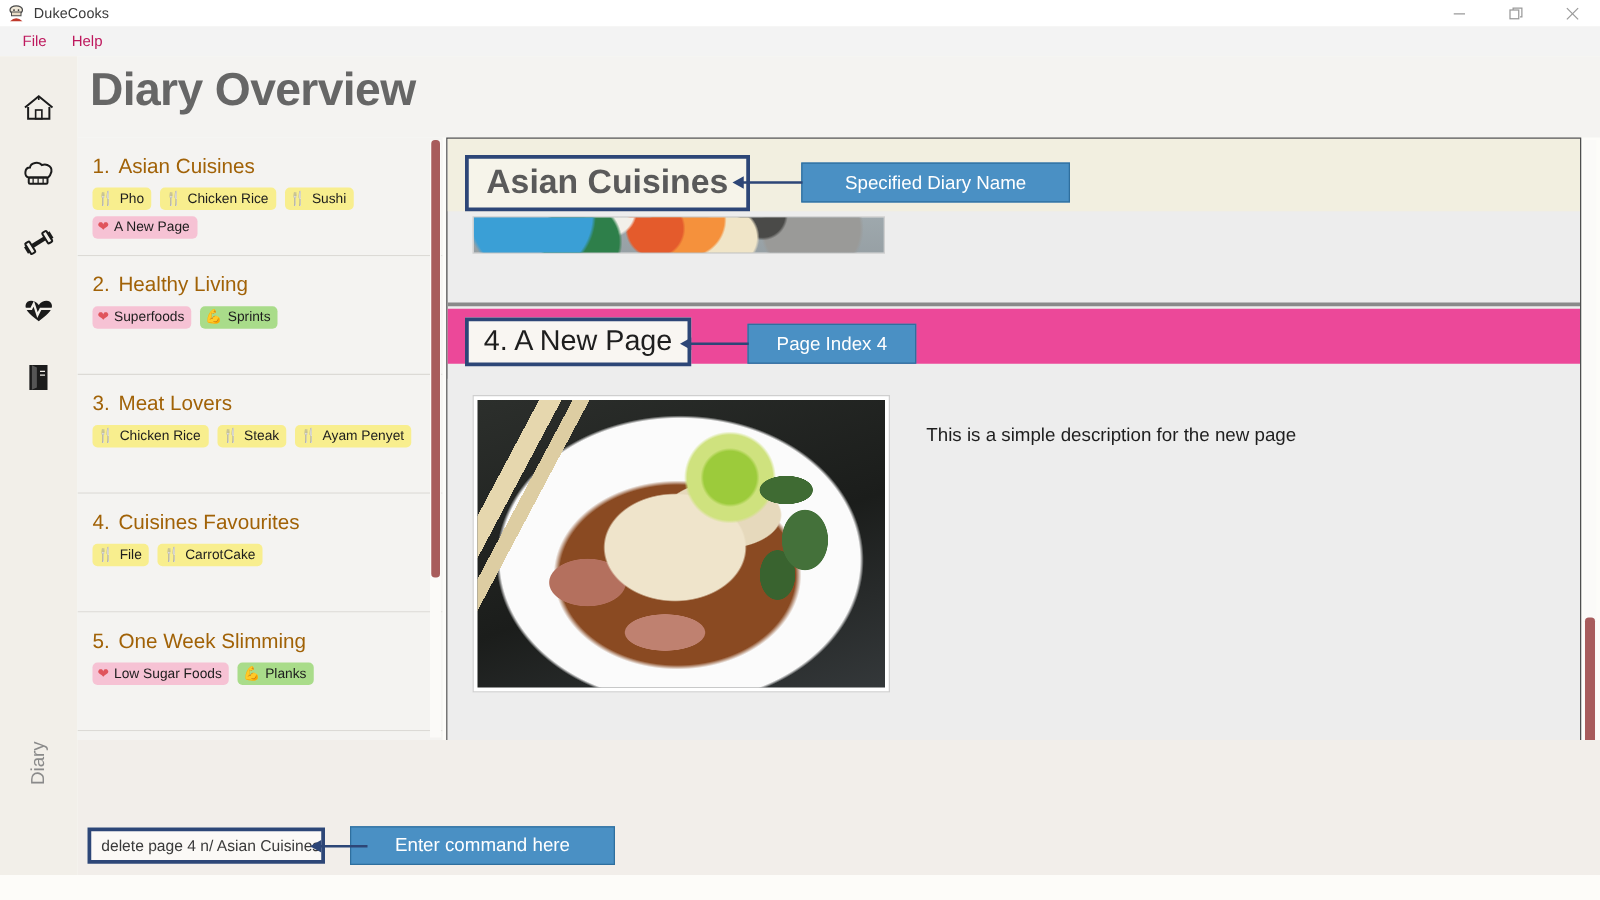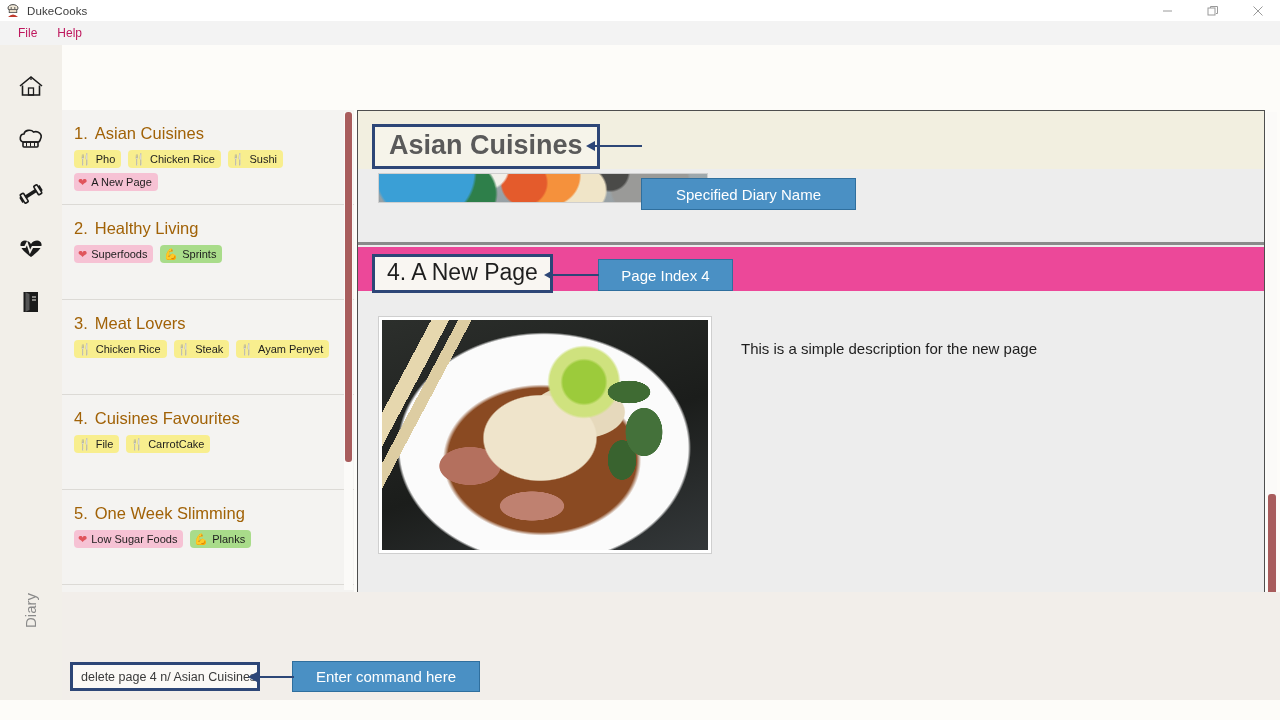--- a/index.html
+++ b/index.html
@@ -220,25 +220,25 @@
     display: flex; align-items: center; justify-content: center;
     font-size: 15px; white-space: nowrap;
     border: 1px solid #2f6f9e;
   }
   .arrow { position: absolute; height: 2px; background: #2d4677; }
   .arrow::before {
     content: ""; position: absolute; left: -8px; top: -4px;
     border-top: 5px solid transparent; border-bottom: 5px solid transparent;
     border-right: 9px solid #2d4677;
   }
-  #cl1 { left: 641px; top: 130px; width: 215px; height: 32px; margin-top: 48px; }
+  #cl1 { left: 641px; top: 130px; width: 215px; height: 32px; }
   #ar1 { left: 594px; top: 145px; width: 48px; }
   #cl2 { left: 598px; top: 259px; width: 135px; height: 32px; font-size: 15px; }
   #ar2 { left: 552px; top: 274px; width: 47px; }
-  #cl3 { left: 292px; top: 661px; width: 188px; height: 31px; }
+  #cl3 { left: 280px; top: 661px; width: 212px; height: 31px; }
   #ar3 { left: 256px; top: 676px; width: 38px; }
 </style>
 </head>
 <body>
 
 <div id="app">
 
   <div class="titlebar">
     <div class="tb-icon">
       <svg width="16" height="14" viewBox="0 0 16 14">
@@ -318,20 +318,23 @@
         <rect x="5.5" y="2" width="2" height="20" fill="#1b1b1b"></rect>
         <line x1="14" y1="7" x2="18" y2="7" stroke="#f2efe9" stroke-width="1"></line>
         <line x1="14" y1="10" x2="18" y2="10" stroke="#f2efe9" stroke-width="1"></line>
       </svg>
     </div>
   </div>
   <div class="rail-label">
     <span>Diary</span>
   </div>
 
+  <div class="page-head">
+    <div class="page-title">Diary Overview</div>
+  </div>
 
   <div class="listpane" id="listpane">
       <div class="card">
         <div class="card-title"><span class="num">1.</span><span>Asian Cuisines</span></div>
         <div class="taglist">
           <span class="tag food">
             <span class="gi">🍴</span>
             <span>Pho</span>
           </span>
           <span class="tag food">

